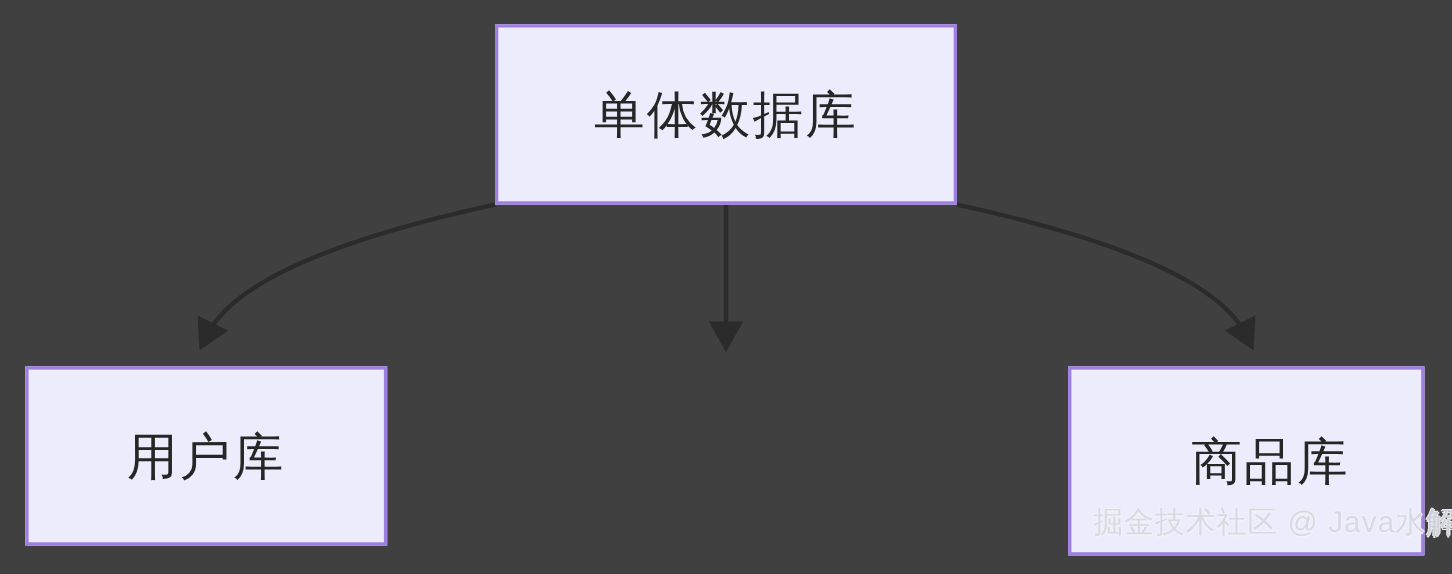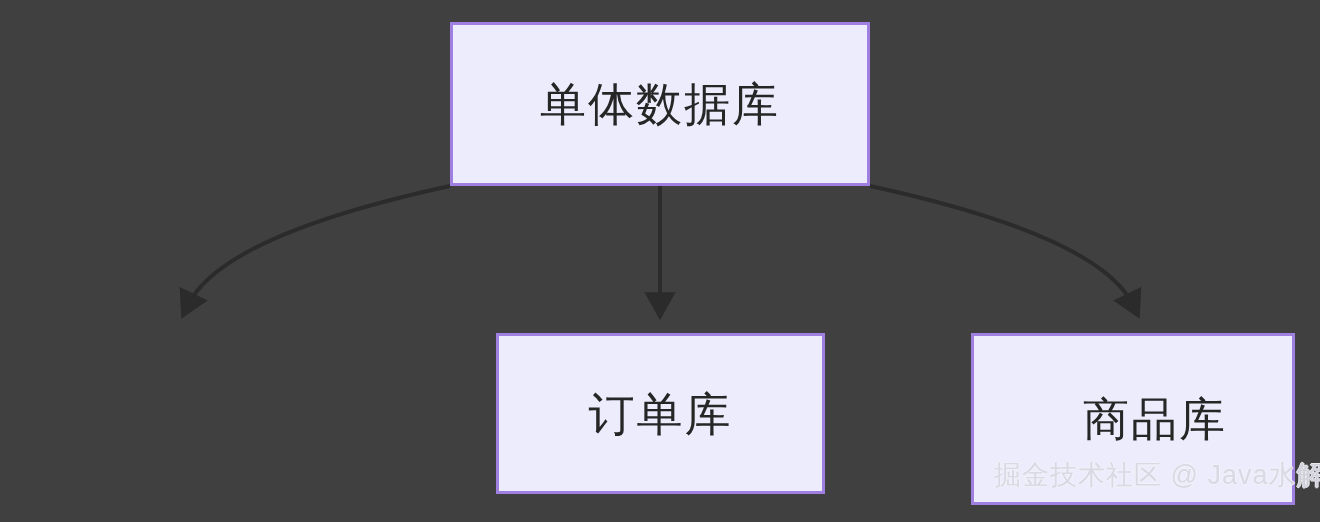--- a/index.html
+++ b/index.html
@@ -105,24 +105,24 @@
 
     <path d="M 660 186 L 660 305" fill="none" stroke="#2b2b2b" stroke-width="4" stroke-linecap="butt" marker-end="url(#arrowhead)"></path>
 
     <path d="M 870 186 C 990 212 1106 250 1133 305" fill="none" stroke="#2b2b2b" stroke-width="4" stroke-linecap="butt" marker-end="url(#arrowhead)"></path>
   </svg>
 
   <div class="node" id="node-root">
     <span class="node-label">单体数据库</span>
   </div>
 
+  <div class="node" id="node-user">
+    <span class="node-label">用户库</span>
+  </div>
 
-  <div class="node" id="node-order">
-    <span class="node-label">订单库</span>
-  </div>
 
   <div class="node" id="node-product">
     <span class="node-label">商品库</span>
   </div>
 
   <div id="watermark">掘金技术社区 @ Java水解</div>
 
 </div>
 
 </body></html>

